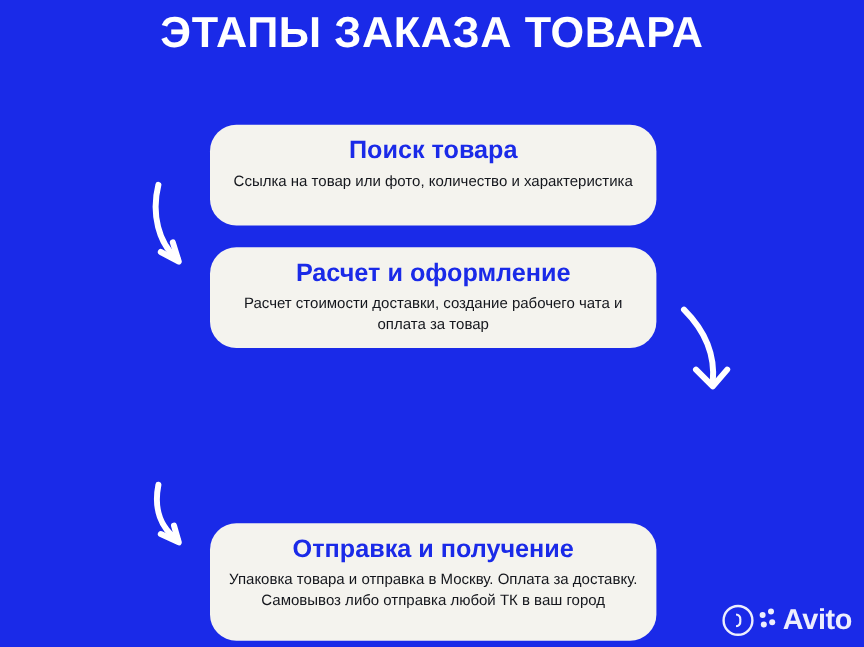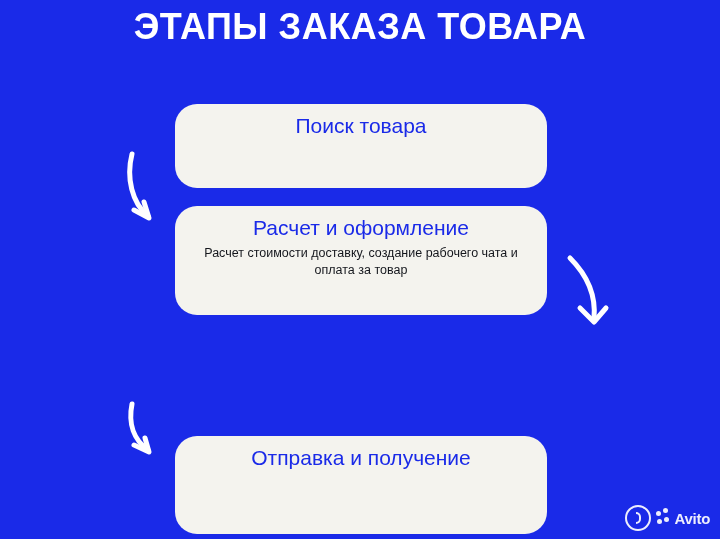--- a/index.html
+++ b/index.html
@@ -37,33 +37,33 @@
   .card {
     position: absolute;
     background: #f4f3ee;
     border-radius: 22px;
     box-sizing: border-box;
     padding: 10px 14px 12px 14px;
     text-align: center;
   }
   .card-title {
     color: #1a2ae8;
-    font-weight: normal;
+    font-weight: bold;
     font-size: 21px;
     line-height: 1.15;
     margin: 0 0 5px 0;
   }
   .card-desc {
     color: #14161c;
     font-size: 12.5px;
     line-height: 1.32;
     margin: 0;
   }
   .card1 { left: 175px; top: 104px; width: 372px; height: 84px; }
-  .card2 { left: 175px; top: 206px; width: 372px; height: 109px; }
+  .card2 { left: 175px; top: 206px; width: 372px; height: 84px; }
   .card3 { left: 175px; top: 308px; width: 372px; height: 98px; }
   .card4 { left: 175px; top: 436px; width: 372px; height: 98px; }
 
   .arrow {
     position: absolute;
     color: #ffffff;
   }
   .arrow svg { display: block; }
 
   .arrow1 { left: 122px; top: 148px; }
@@ -111,44 +111,46 @@
     border-radius: 50%;
     background: #ffffff;
     display: block;
   }
   .wm-dots i:nth-child(1) { left: 0; top: 3px; }
   .wm-dots i:nth-child(2) { left: 7px; top: 0px; }
   .wm-dots i:nth-child(3) { left: 1px; top: 11px; }
   .wm-dots i:nth-child(4) { left: 8px; top: 9px; }
   .wm-text {
     color: #ffffff;
-    font-size: 15px;
+    font-size: 24px;
     font-weight: bold;
     letter-spacing: -0.3px;
   }
 </style>
 </head>
 <body>
 
 <div class="canvas">
 
   <div class="title">ЭТАПЫ ЗАКАЗА ТОВАРА</div>
 
   <div class="card card1">
     <p class="card-title">Поиск товара</p>
+    <p class="card-desc">Ссылка на товар или фото, количество и характеристика</p>
   </div>
 
   <div class="card card2">
     <p class="card-title">Расчет и оформление</p>
-    <p class="card-desc">Расчет стоимости доставку, создание рабочего чата и оплата за товар</p>
+    <p class="card-desc">Расчет стоимости доставки, создание рабочего чата и оплата за товар</p>
   </div>
 
 
   <div class="card card4">
     <p class="card-title">Отправка и получение</p>
+    <p class="card-desc">Упаковка товара и отправка в Москву. Оплата за доставку. Самовывоз либо отправка любой ТК в ваш город</p>
   </div>
 
   <div class="arrow arrow1">
     <svg width="56" height="80" viewBox="0 0 56 80" fill="none">
       <path d="M10 6 C 4 30, 10 55, 26 68" stroke="#ffffff" stroke-width="5" stroke-linecap="round" fill="none"></path>
       <path d="M12 62 L 27 70 L 22 54" stroke="#ffffff" stroke-width="5" stroke-linecap="round" stroke-linejoin="round" fill="none"></path>
     </svg>
   </div>
 
   <div class="arrow arrow2">

